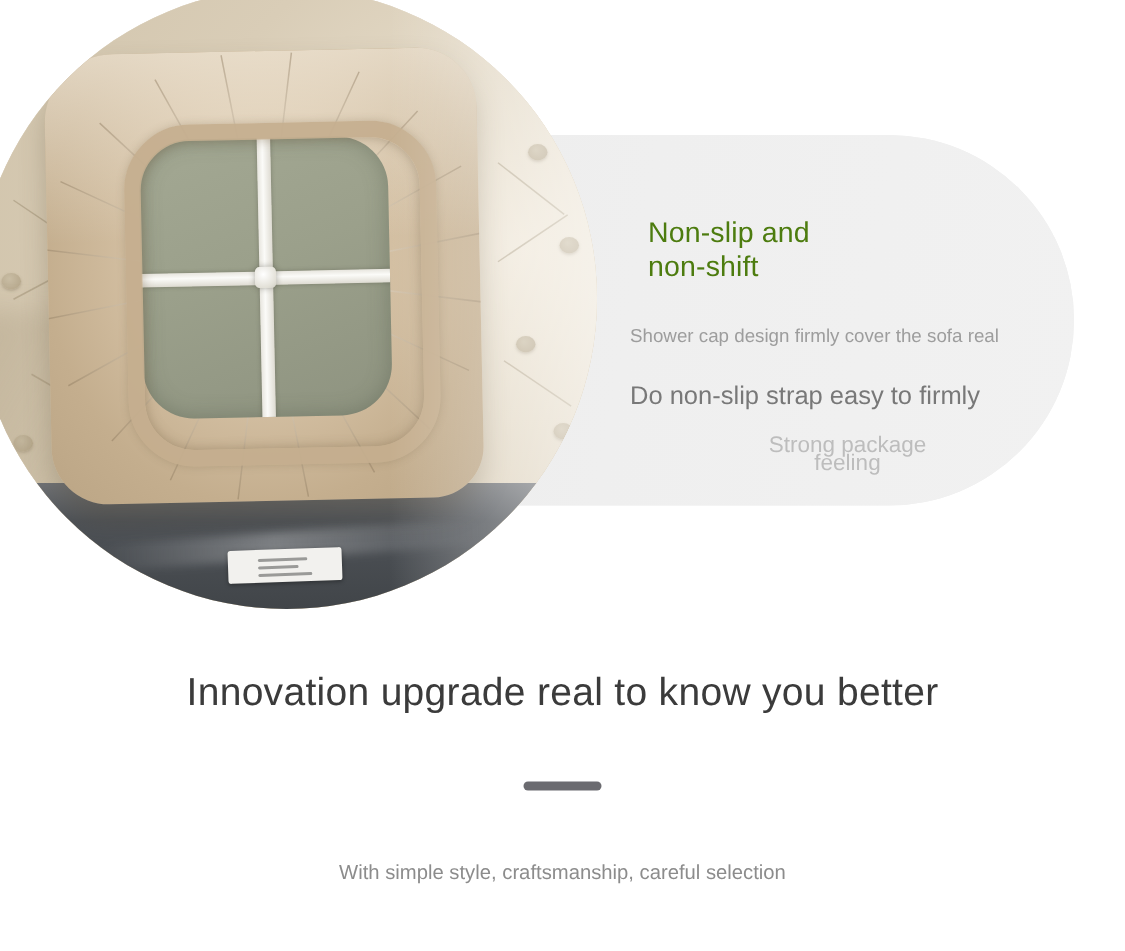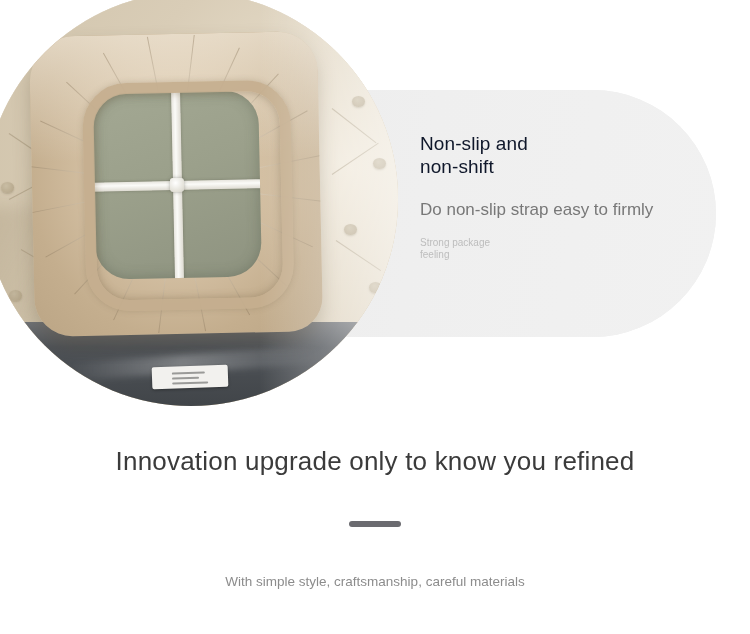--- a/index.html
+++ b/index.html
@@ -218,49 +218,50 @@
   }
 
   
   .feature-copy {
     position: absolute;
     left: 420px;
     top: 132px;
     width: 290px;
   }
   .feature-heading {
-    margin: 0;
+    margin: 12px;
     font-size: 19px;
     line-height: 23px;
     font-weight: 400;
-    color: #0f172a;
+    color: #4d7c0f;
     letter-spacing: .1px;
     white-space: pre-line;
   }
   .feature-sub {
     margin: 26px 0 0 0;
     font-size: 12.5px;
     line-height: 16px;
     font-weight: 400;
     color: #9d9d9d;
   }
   .feature-line2 {
     margin: 21px 0 0 0;
     font-size: 17px;
     line-height: 22px;
     font-weight: 400;
     color: #787878;
   }
   .feature-note {
     margin: 16px 0 0 0;
-    font-size: 10px;
+    font-size: 15px;
     line-height: 11.5px;
     font-weight: 400;
     color: #bdbdbd;
     white-space: pre-line;
+    text-align: center;
   }
 
   
   .tagline {
     position: absolute;
     left: 0;
     right: 0;
     top: 444px;
     text-align: center;
     font-size: 26px;
@@ -363,26 +364,27 @@
         <div class="cover-rim"></div>
       </div>
 
       <div class="photo-fade"></div>
     </div>
   </div>
 
   <div class="feature-copy">
     <h2 class="feature-heading">Non-slip and
 non-shift</h2>
+    <p class="feature-sub">Shower cap design firmly cover the sofa real</p>
     <p class="feature-line2">Do non-slip strap easy to firmly</p>
     <p class="feature-note">Strong package
 feeling</p>
   </div>
 
-  <div class="tagline">Innovation upgrade only to know you refined</div>
+  <div class="tagline">Innovation upgrade real to know you better</div>
 
   <div class="divider"></div>
 
   <div class="subcopy">
-    <span class="subcopy-line">With simple style, craftsmanship, careful materials</span>
+    <span class="subcopy-line">With simple style, craftsmanship, careful selection</span>
   </div>
 
 </div>
 
 </body></html>

